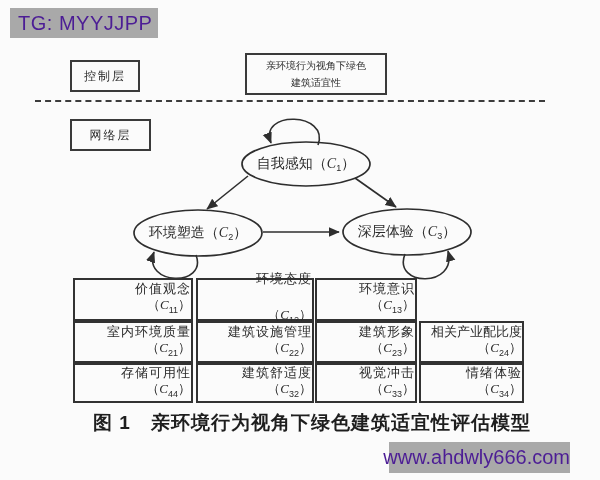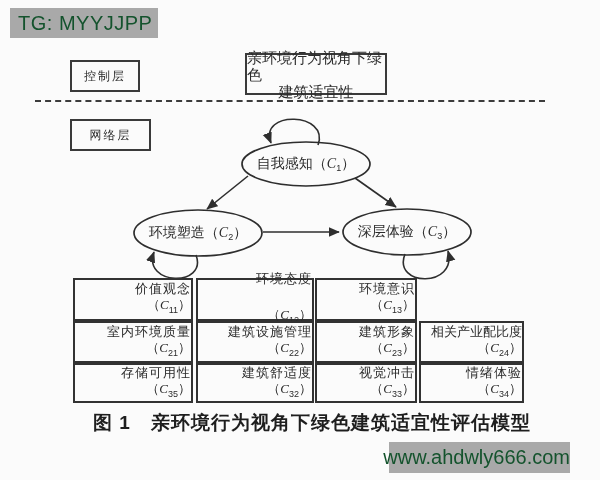--- a/index.html
+++ b/index.html
@@ -4,34 +4,34 @@
 <style>
   html,body{margin:0;padding:0;}
   body{
     width:600px;height:480px;position:relative;overflow:hidden;
     background:#fbfbfb;
     font-family:"Liberation Sans","DejaVu Sans",sans-serif;
     color:#2b2b2b;
   }
   .stage{position:absolute;inset:0;width:600px;height:480px;}
 
-  .wm{background:#a9a9a9;color:#14532d;position:absolute;
+  .wm{background:#a9a9a9;color:#4c1d95;position:absolute;
       display:flex;align-items:center;}
   .wm-top{left:10px;top:8px;width:140px;height:30px;font-size:20px;
       padding-left:8px;letter-spacing:0.5px;}
   .wm-bottom{left:389px;top:442px;width:181px;height:31px;font-size:20px;
       justify-content:flex-end;}
 
   .layerbox{position:absolute;border:2px solid #3a3a3a;background:transparent;
       display:flex;align-items:center;justify-content:center;
       font-size:12px;letter-spacing:2px;}
   .box-control{left:70px;top:60px;width:66px;height:28px;}
   .box-network{left:70px;top:119px;width:77px;height:28px;}
   .box-goal{left:245px;top:53px;width:138px;height:38px;flex-direction:column;
-      font-size:15px;line-height:17px;letter-spacing:0;}
+      font-size:10px;line-height:17px;letter-spacing:0;}
 
   .dashline{position:absolute;left:35px;top:100px;width:510px;height:0;
       border-top:2px dashed #3c3c3c;}
 
   svg.net{position:absolute;left:0;top:0;width:600px;height:480px;}
   .node-label{position:absolute;font-size:14px;text-align:center;
       white-space:nowrap;transform:translate(-50%,-50%);}
   .mc{font-family:"Liberation Serif","DejaVu Serif",serif;font-style:italic;}
   sub{font-size:9px;}
 
@@ -123,21 +123,21 @@
     <div class="cname">建筑形象</div>
     <div class="ccode"><span>（</span><span class="mc">C</span><sub>23</sub><span>）</span></div>
   </div>
   <div class="cbox" style="left:419px;top:321px;width:101px;height:38px;">
     <div class="cname" style="letter-spacing:0;">相关产业配比度</div>
     <div class="ccode"><span>（</span><span class="mc">C</span><sub>24</sub><span>）</span></div>
   </div>
 
   <div class="cbox" style="left:73px;top:363px;width:116px;height:36px;">
     <div class="cname">存储可用性</div>
-    <div class="ccode"><span>（</span><span class="mc">C</span><sub>35</sub><span>）</span></div>
+    <div class="ccode"><span>（</span><span class="mc">C</span><sub>44</sub><span>）</span></div>
   </div>
   <div class="cbox" style="left:196px;top:363px;width:114px;height:36px;">
     <div class="cname">建筑舒适度</div>
     <div class="ccode"><span>（</span><span class="mc">C</span><sub>32</sub><span>）</span></div>
   </div>
   <div class="cbox" style="left:315px;top:363px;width:98px;height:36px;">
     <div class="cname">视觉冲击</div>
     <div class="ccode"><span>（</span><span class="mc">C</span><sub>33</sub><span>）</span></div>
   </div>
   <div class="cbox" style="left:419px;top:363px;width:101px;height:36px;">

